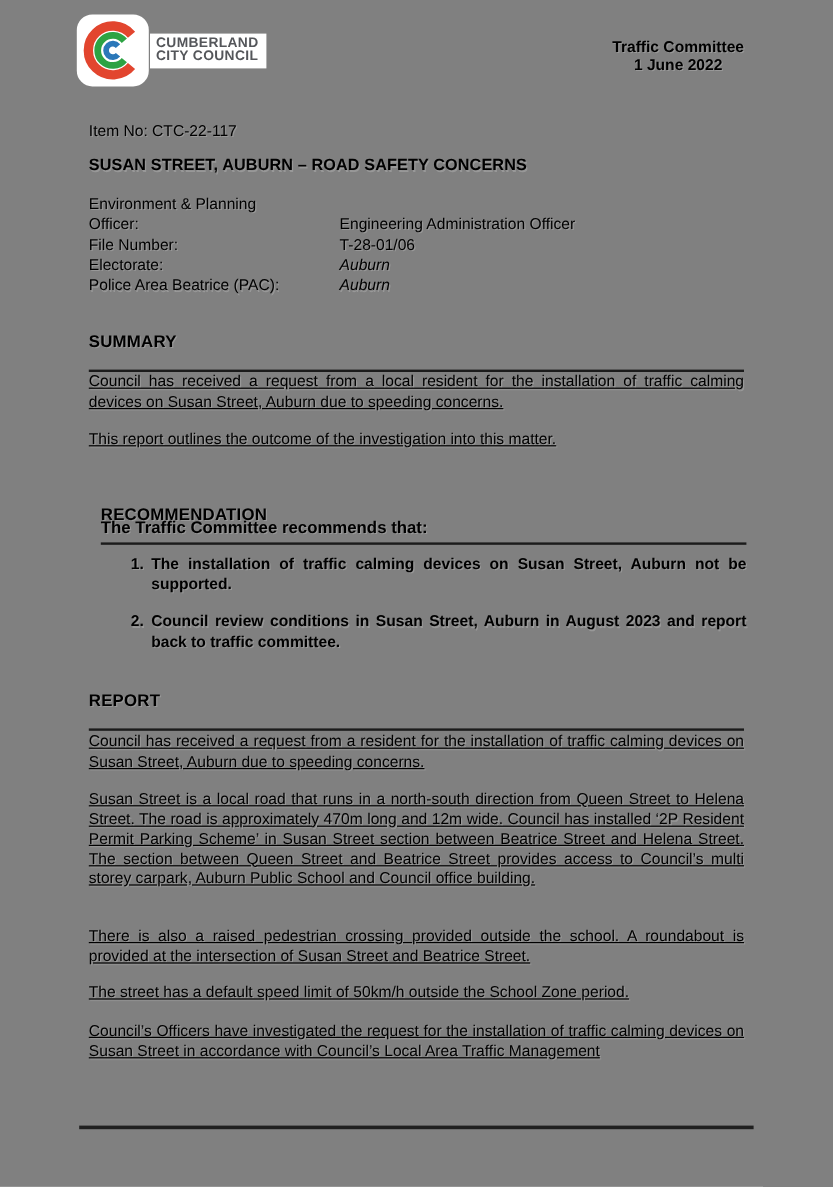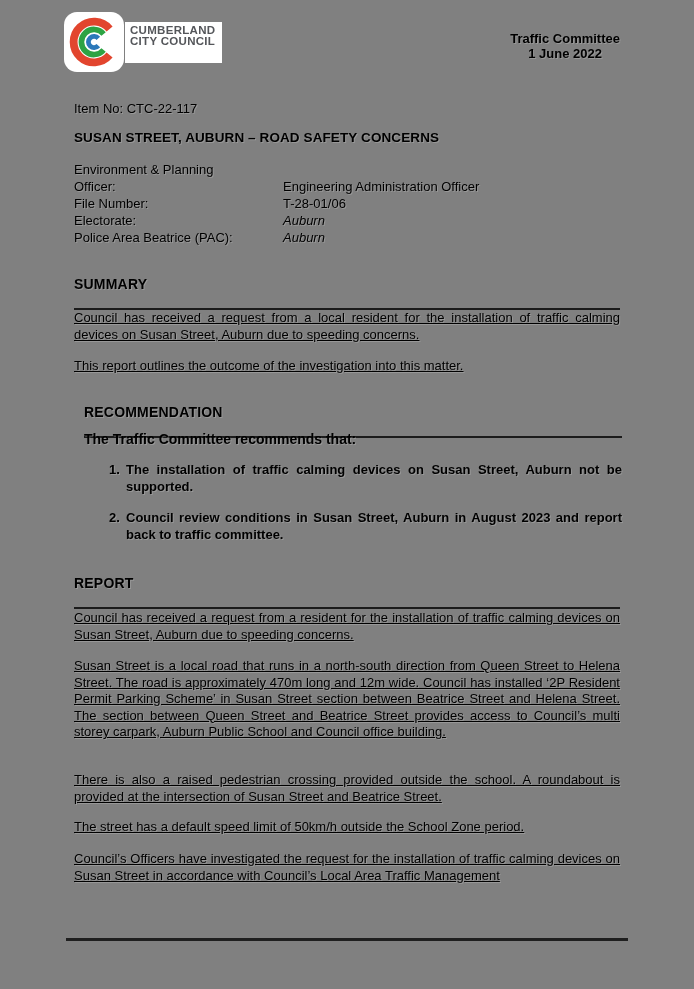--- a/index.html
+++ b/index.html
@@ -14,21 +14,21 @@
     text-shadow: 1px 1px 0 rgba(215,215,215,0.28);
   }
 
   
   .logo { position: absolute; left: 64px; top: 12px; display: flex; align-items: center; text-shadow: none; }
   .logo-mark {
     width: 60px; height: 60px; background: #ffffff; border-radius: 13px;
     display: flex; align-items: center; justify-content: center; flex: none;
   }
   .logo-text {
-    background: #ffffff; margin-left: 1px; padding: 3px 7px 15px 5px;
+    background: #ffffff; margin-left: 1px; padding: 3px 7px 3px 5px;
     display: flex; flex-direction: column; justify-content: center;
     font-weight: bold; font-size: 11.5px; line-height: 11.5px;
     color: #54565a; letter-spacing: 0.3px;
   }
 
   
   .header-meta {
     position: absolute; right: 74px; top: 31px;
     text-align: center; font-weight: bold; font-size: 13px; line-height: 15px;
   }
@@ -42,21 +42,21 @@
   .meta-label { width: 209px; flex: none; }
   .meta-value.italic { font-style: italic; text-align: right; }
 
   
   .section-heading {
     position: absolute; left: 74px; width: 546px;
     font-size: 14px; font-weight: bold; letter-spacing: 0.2px;
     padding-bottom: 16px; border-bottom: 2px solid #1b1b1b;
   }
   #summary-heading { top: 276px; }
-  #rec-heading { left: 84px; top: 404px; width: 538px; }
+  #rec-heading { left: 84px; top: 420px; width: 538px; }
   #report-heading { top: 575px; }
 
   
   .para {
     position: absolute; left: 74px; width: 546px; margin: 0;
     font-size: 13px; line-height: 16.5px; text-align: justify; text-decoration: underline;
   }
   #summary-p0 { top: 310px; }
   #summary-p1 { top: 358px; }
 

